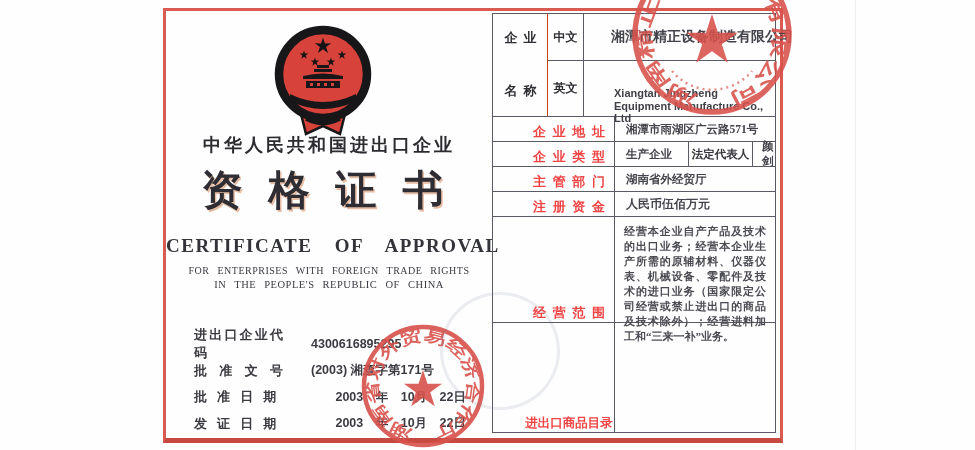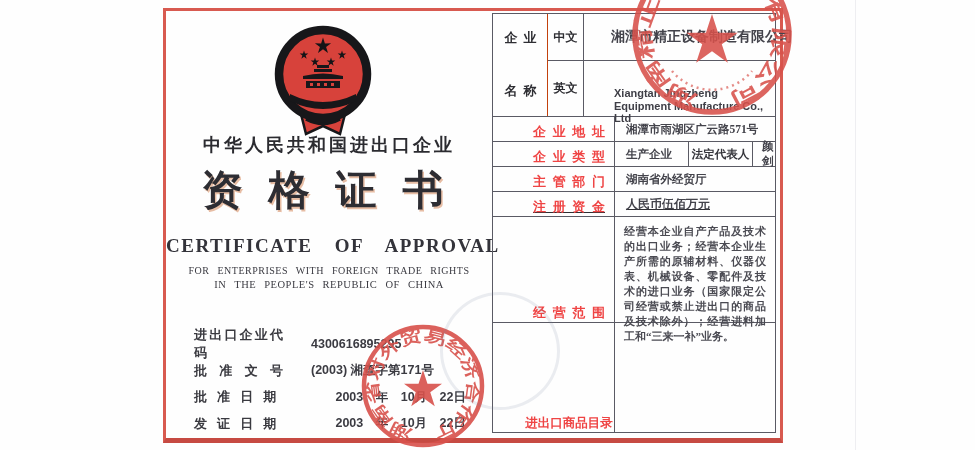--- a/index.html
+++ b/index.html
@@ -148,21 +148,21 @@
         <div class="cell-v2" style="font-size:11.5px;">颜剑</div>
       </div>
 
       <div class="trow" style="top:153px;height:25px;">
         <div class="lbl">
             <span class="j">主 管 部 门</span>
           </div>
         <div class="val" style="font-size:11.5px;">湖南省外经贸厅</div>
       </div>
 
-      <div class="trow" style="top:178px;height:25px;text-decoration:underline;">
+      <div class="trow" style="top:178px;height:25px;">
         <div class="lbl">
             <span class="j">注 册 资 金</span>
           </div>
         <div class="val" style="font-size:12px;">人民币伍佰万元</div>
       </div>
 
       <div class="trow" style="top:203px;height:106px;">
         <div class="lbl">
             <span class="j">经 营 范 围</span>
           </div>

